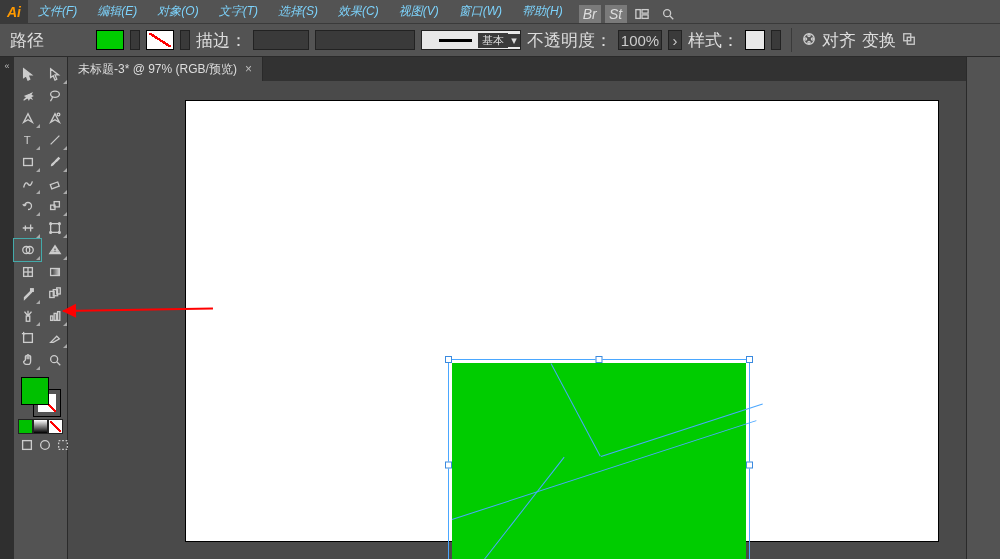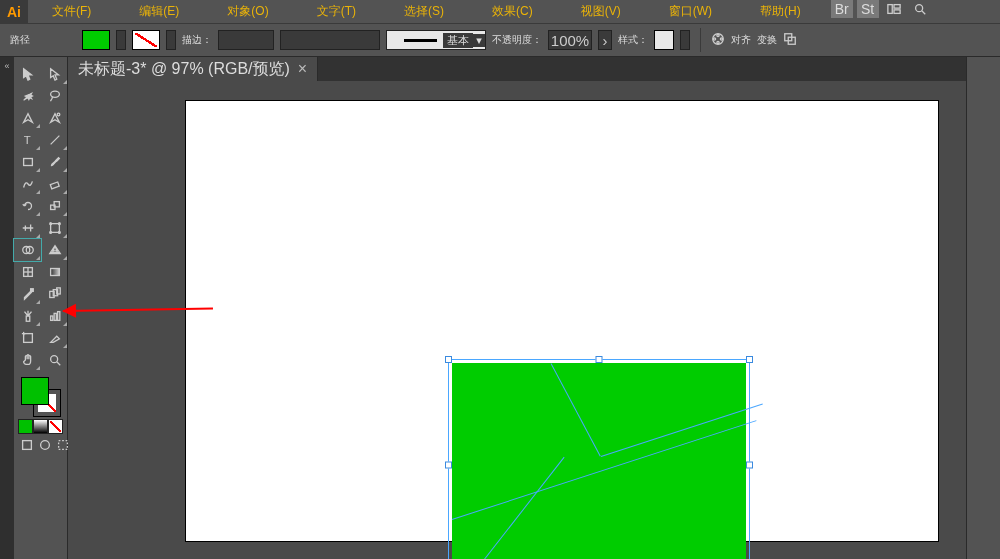--- a/index.html
+++ b/index.html
@@ -11,55 +11,56 @@
     width: 1000px;
     height: 559px;
     overflow: hidden;
     position: relative;
   }
   
   .menubar {
     height: 23px;
     background: #535353;
     display: flex;
-    align-items: flex-start;
+    align-items: flex-end;
     padding-left: 0;
+    font-style: italic;
   }
   .app-logo {
     width: 28px; height: 23px;
     display:flex;align-items:center;justify-content:center;
     background:#3a3a3a;
     color:#ff9a00;
     font-weight:bold;
     font-size:14px;
   }
   .menu-item {
-    padding: 0 24px;
+    padding: 0 10px;
     height: 23px;
     line-height: 23px;
-    color: #eab308;
+    color: #7dd3fc;
     cursor: default;
   }
   .menu-icons { margin-left: 6px; display:flex; gap:4px; align-items:center;}
   .menu-icon-box {
     width:22px;height:18px;background:#7a7a7a;display:flex;
     align-items:center;justify-content:center;font-size:14px;color:#ddd;
   }
   
   .controlbar {
     height: 34px;
     background: #535353;
     border-top:1px solid #3a3a3a;
     border-bottom:1px solid #2a2a2a;
     display:flex;
     align-items:center;
     padding-left:10px;
     gap:6px;
   }
-  .ctrl-label { color:#ddd; font-size:10px; white-space:nowrap;}
+  .ctrl-label { color:#ddd; font-size:17px; white-space:nowrap;}
   .swatch {
     width:28px;height:20px;border:1px solid #000;
     display:inline-block;
   }
   .dropdown-caret { width:10px;height:20px;background:#3a3a3a;display:inline-block;border:1px solid #222;}
   .slash-box {
     width:28px;height:20px;border:1px solid #000;background:#fff;
     position:relative;
   }
   .slash-box::after{
@@ -119,21 +120,21 @@
   .mini-sw{width:15px;height:15px;border:1px solid #222;}
   .mini-row2{display:flex;gap:4px;margin:4px 6px;color:#bbb;}
   .workspace{
     flex:1;position:relative;background:#4a4a4a;
   }
   .doc-tab{
     height:24px;background:#323232;display:flex;align-items:center;
   }
   .doc-tab .tab{
     background:#4a4a4a;height:24px;padding:0 10px;display:flex;align-items:center;gap:8px;
-    color:#ddd;font-size:16px;border-right:1px solid #2a2a2a;
+    color:#ddd;font-size:12px;border-right:1px solid #2a2a2a;
   }
   .doc-tab .tab .x{color:#bbb;}
   .canvas-area{
     position:absolute;top:24px;left:0;right:0;bottom:0;
     overflow:hidden;background:#4a4a4a;
   }
   .artboard{
     position:absolute;left:118px;top:20px;width:752px;height:440px;
     background:#fff;outline:1px solid #000;
   }

